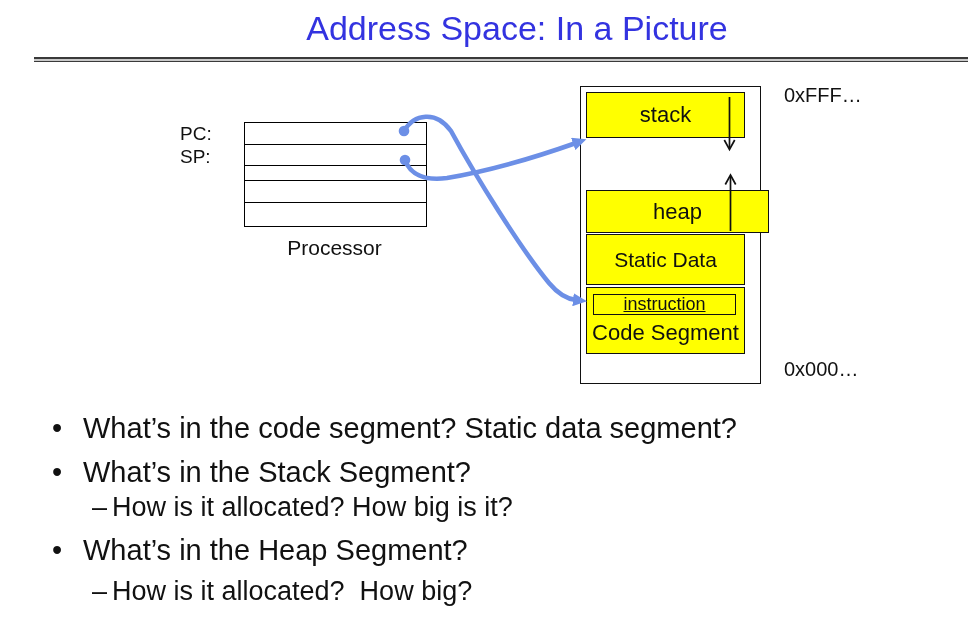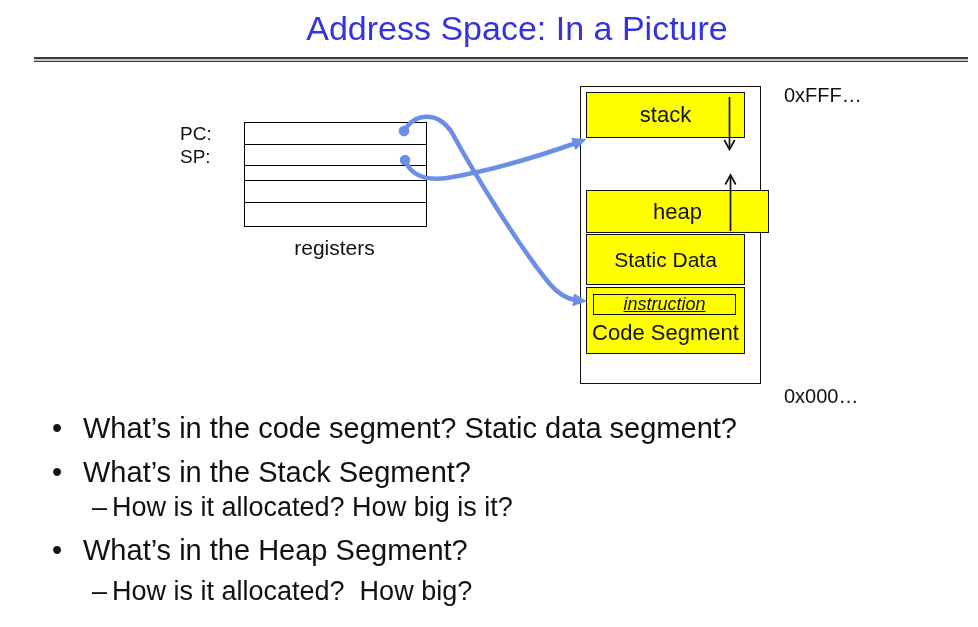--- a/index.html
+++ b/index.html
@@ -34,25 +34,25 @@
   .seg{box-sizing:border-box;border:1.6px solid #111;
     background:var(--seg-yellow,#ffff00);display:flex;align-items:center;
     justify-content:center;font-size:22px;}
   .seg-stack{left:586px;top:92px;width:159px;height:46px;}
   .seg-heap{left:586px;top:190px;width:183px;height:43px;}
   .seg-static{left:586px;top:234px;width:159px;height:51px;font-size:21px;text-align:right;}
   .seg-code{left:586px;top:287px;width:159px;height:67px;}
   .instr-box{left:593px;top:294px;width:143px;height:21px;box-sizing:border-box;
     border:1.5px solid #111;background:var(--seg-yellow,#ffff00);
     text-align:center;font-size:18px;line-height:18px;}
-  .instr-box span{text-decoration:underline;font-style:italic;}
+  .instr-box span{text-decoration:underline;}
   .code-label{left:586px;top:320px;width:159px;text-align:center;font-size:22px;}
   .addr{font-size:20px;}
   .addr-top{left:784px;top:84px;text-align:right;}
-  .addr-bottom{left:784px;top:358px;margin-top:27px;}
+  .addr-bottom{left:784px;top:358px;}
 
   
   .overlay{left:0;top:0;width:978px;height:627px;pointer-events:none;}
 
   
   .b-row{position:absolute;display:flex;align-items:flex-start;}
   .lvl1{left:52px;font-size:29px;line-height:33px;}
   .lvl2{left:92px;font-size:27px;line-height:31px;}
   .lvl1 .b-marker{display:inline-block;width:31px;}
   .lvl2 .b-marker{display:inline-block;width:20px;}
@@ -67,21 +67,21 @@
 <div class="abs reg-label pc-label">PC:</div>
 <div class="abs reg-label sp-label">SP:</div>
 <div class="abs reg-table">
   <div class="reg-row"></div>
   <div class="reg-row"></div>
   <div class="reg-row"></div>
   <div class="reg-row"></div>
   <div class="reg-row"></div>
 </div>
 <div class="abs reg-caption">
-  <div>registers</div>
+  <div>Processor</div>
 </div>
 
 <div class="abs mem-outer"></div>
 <div class="abs seg seg-stack">
   <span>stack</span>
 </div>
 <div class="abs seg seg-heap">
   <span>heap</span>
 </div>
 <div class="abs seg seg-static">

